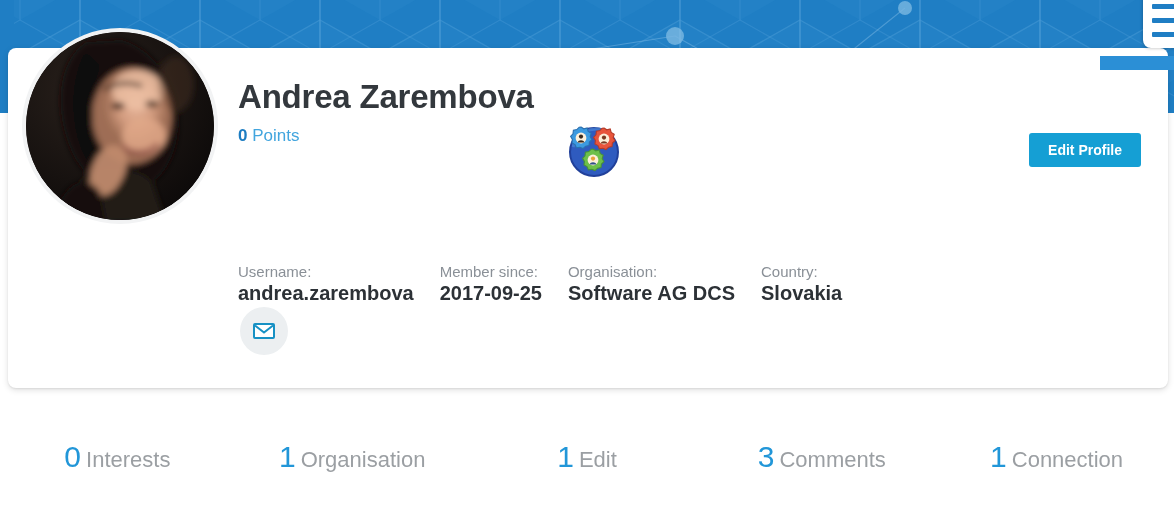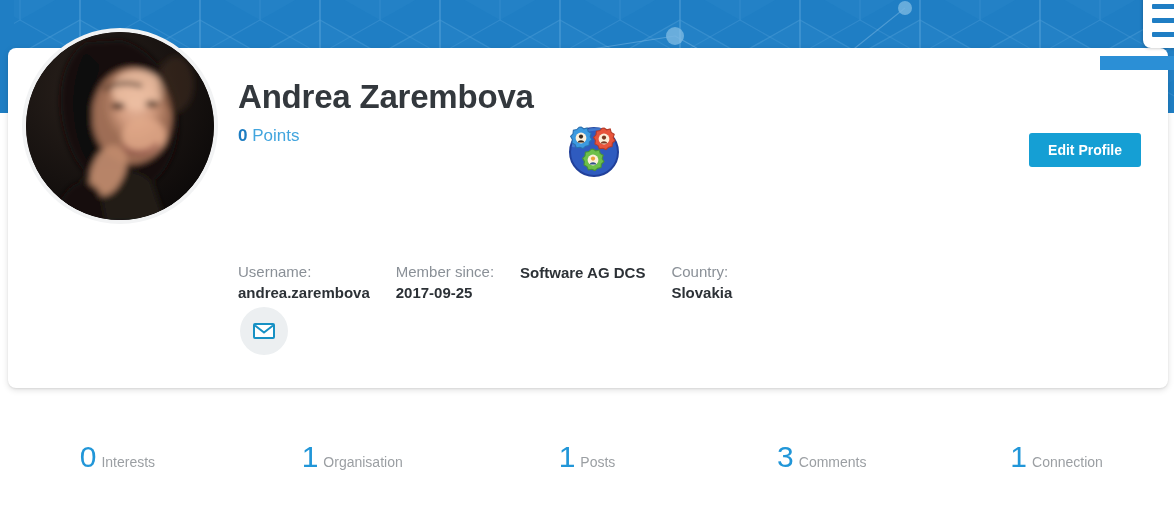--- a/index.html
+++ b/index.html
@@ -179,21 +179,21 @@
     margin-right: 26px;
     margin-top: 36px;
   }
   .meta-label {
     font-size: 15px;
     color: #8a9097;
     line-height: 20px;
     white-space: nowrap;
   }
   .meta-value {
-    font-size: 15px;
+    font-size: 20px;
     font-weight: bold;
     color: #2c3136;
     line-height: 22px;
     white-space: nowrap;
   }
 
   
   .action-row {
     position: absolute;
     left: 232px;
@@ -227,21 +227,21 @@
     align-items: baseline;
     justify-content: center;
     cursor: pointer;
   }
   .stat-count {
     font-size: 30px;
     color: #2196d8;
     line-height: 34px;
   }
   .stat-label {
-    font-size: 14px;
+    font-size: 22px;
     color: #9b9fa3;
     line-height: 26px;
     margin-left: 5px;
   }
 </style>
 </head>
 <body>
 
 <div class="hero">
   <svg class="hero-pattern" width="1174" height="113" viewBox="0 0 1174 113" xmlns="http://www.w3.org/2000/svg">
@@ -401,20 +401,21 @@
   <div class="meta-row">
     <div class="meta-field">
       <div class="meta-label">Username:</div>
       <div class="meta-value">andrea.zarembova</div>
     </div>
     <div class="meta-field">
       <div class="meta-label">Member since:</div>
       <div class="meta-value">2017-09-25</div>
     </div>
     <div class="meta-field">
+      <div class="meta-label">Organisation:</div>
       <div class="meta-value">Software AG DCS</div>
     </div>
     <div class="meta-field">
       <div class="meta-label">Country:</div>
       <div class="meta-value">Slovakia</div>
     </div>
   </div>
 
   <div class="action-row">
     <div class="round-action">
@@ -431,21 +432,21 @@
   <div class="stat-item">
     <span class="stat-count">0</span>
     <span class="stat-label">Interests</span>
   </div>
   <div class="stat-item">
     <span class="stat-count">1</span>
     <span class="stat-label">Organisation</span>
   </div>
   <div class="stat-item">
     <span class="stat-count">1</span>
-    <span class="stat-label">Posts</span>
+    <span class="stat-label">Edit</span>
   </div>
   <div class="stat-item">
     <span class="stat-count">3</span>
     <span class="stat-label">Comments</span>
   </div>
   <div class="stat-item">
     <span class="stat-count">1</span>
     <span class="stat-label">Connection</span>
   </div>
 </div>

